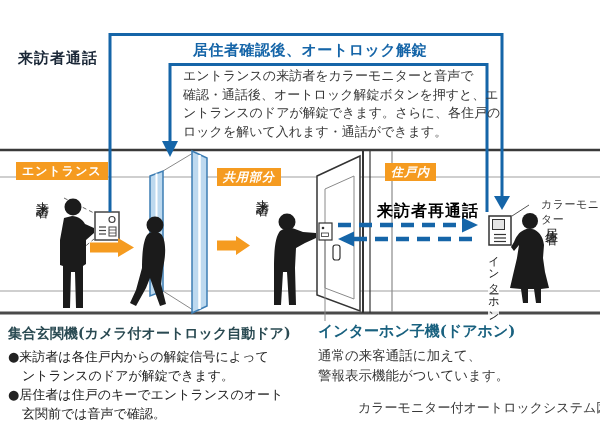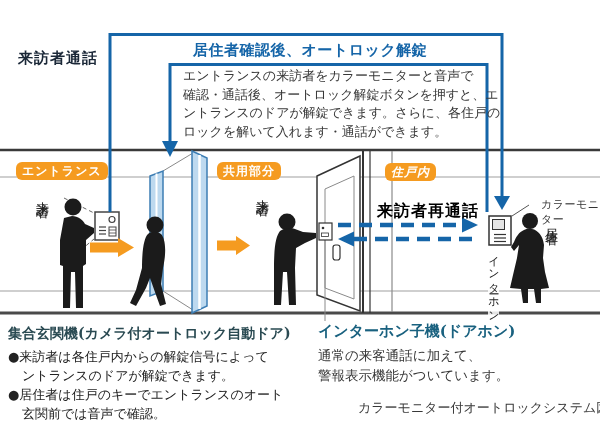--- a/index.html
+++ b/index.html
@@ -9,23 +9,23 @@
   }
   .abs{position:absolute;}
   .serif{font-family:"DejaVu Serif","Liberation Serif",serif;}
   .sans{font-family:"DejaVu Sans","Liberation Sans",sans-serif;}
 
   .visitor-call{left:18px;top:29px;font-weight:bold;font-size:15px;color:#1b2838;letter-spacing:1px;margin-top:20px;}
   .unlock-heading{left:181px;top:41px;font-weight:bold;font-size:15px;color:#1565a8;letter-spacing:0.5px;margin-left:12px;}
   .description{left:183px;top:67px;font-size:13px;color:#383838;line-height:18.5px;white-space:nowrap;}
 
   .badge{background:#f59b20;color:#fff;font-weight:bold;font-size:12px;letter-spacing:1px;
-         padding:3px 6px;line-height:1;white-space:nowrap;border-radius:6px;}
+         padding:3px 6px;line-height:1;white-space:nowrap;}
   .badge-entrance{left:16px;top:162px;}
-  .badge-common{left:217px;top:162px;}
+  .badge-common{left:217px;top:168px;font-style:italic;}
   .badge-unit{left:385px;top:163px;font-style:italic;}
 
   .vtext{writing-mode:vertical-rl;font-size:13px;color:#222;letter-spacing:2px;line-height:1;}
   .visitor1{left:36px;top:191px;}
   .visitor2{left:256px;top:189px;}
   .resident-label{left:545px;top:218px;}
   .interphone-label{left:488px;top:247px;font-size:11px;letter-spacing:1px;background:rgba(255,255,255,0.85);padding:1px 0;}
 
   .revisit-call{left:377px;top:201px;font-weight:bold;font-size:16px;color:#000000;letter-spacing:1px;}
   .monitor-label{left:529px;top:197px;font-size:11px;color:#333;letter-spacing:0.5px;margin-left:12px;}

